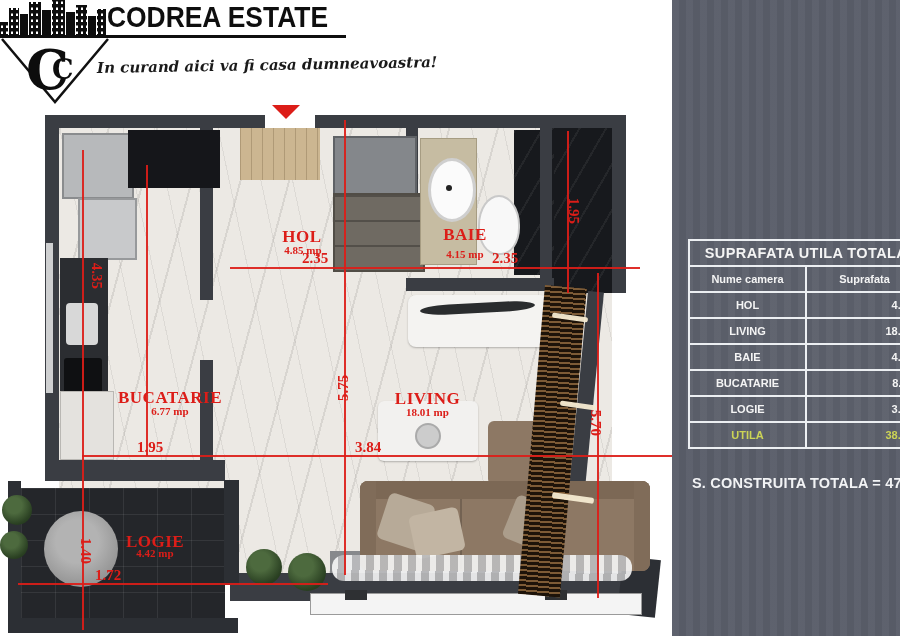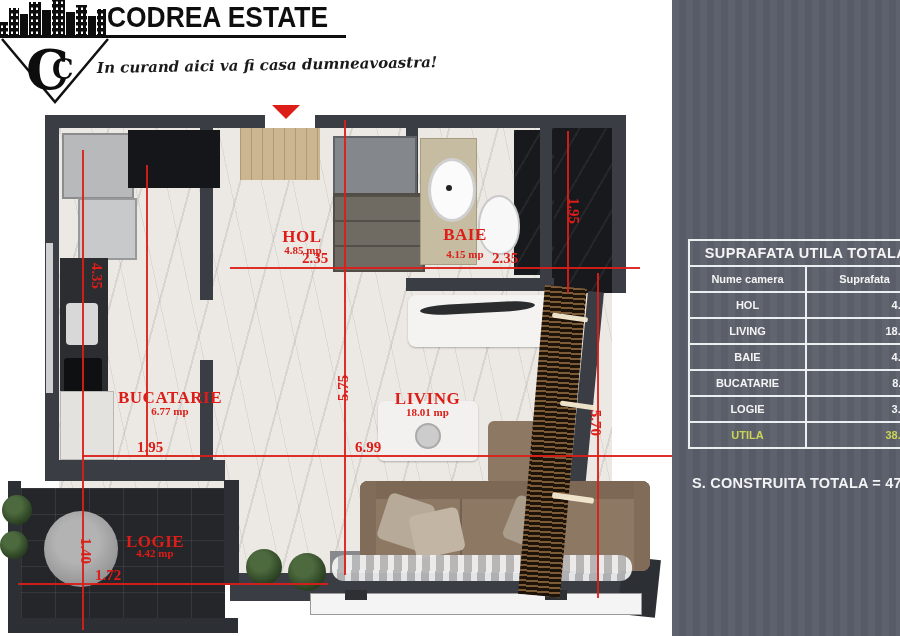--- a/index.html
+++ b/index.html
@@ -192,21 +192,21 @@
   <div class="rl rname" style="left:114px;top:286px;width:112px;">BUCATARIE</div>
   <div class="rl rarea" style="left:130px;top:303px;width:80px;">6.77 mp</div>
   <div class="rl rname" style="left:385px;top:287px;width:85px;">LIVING</div>
   <div class="rl rarea" style="left:380px;top:304px;width:95px;">18.01 mp</div>
   <div class="rl rname" style="left:118px;top:430px;width:74px;">LOGIE</div>
   <div class="rl rarea" style="left:117px;top:445px;width:76px;">4.42 mp</div>
 
   <div class="rl rdim" style="left:285px;top:148px;width:60px;">2.35</div>
   <div class="rl rdim" style="left:475px;top:148px;width:60px;">2.35</div>
   <div class="rl rdim" style="left:120px;top:337px;width:60px;">1.95</div>
-  <div class="rl rdim" style="left:338px;top:337px;width:60px;">6.99</div>
+  <div class="rl rdim" style="left:338px;top:337px;width:60px;">3.84</div>
   <div class="rl rdim vert" style="left:76px;top:165px;width:40px;">4.35</div>
   <div class="rl rdim vertU" style="left:324px;top:277px;width:40px;">5.75</div>
   <div class="rl rdim vert" style="left:553px;top:100px;width:40px;">1.95</div>
   <div class="rl rdim vert" style="left:575px;top:312px;width:40px;">5.70</div>
   <div class="rl rdim vert" style="left:65px;top:440px;width:40px;">1.40</div>
   <div class="rl rdim" style="left:78px;top:465px;width:60px;">1.72</div>
 </div>
 
 <div class="abs" id="panel">
   <table id="areas-table">

